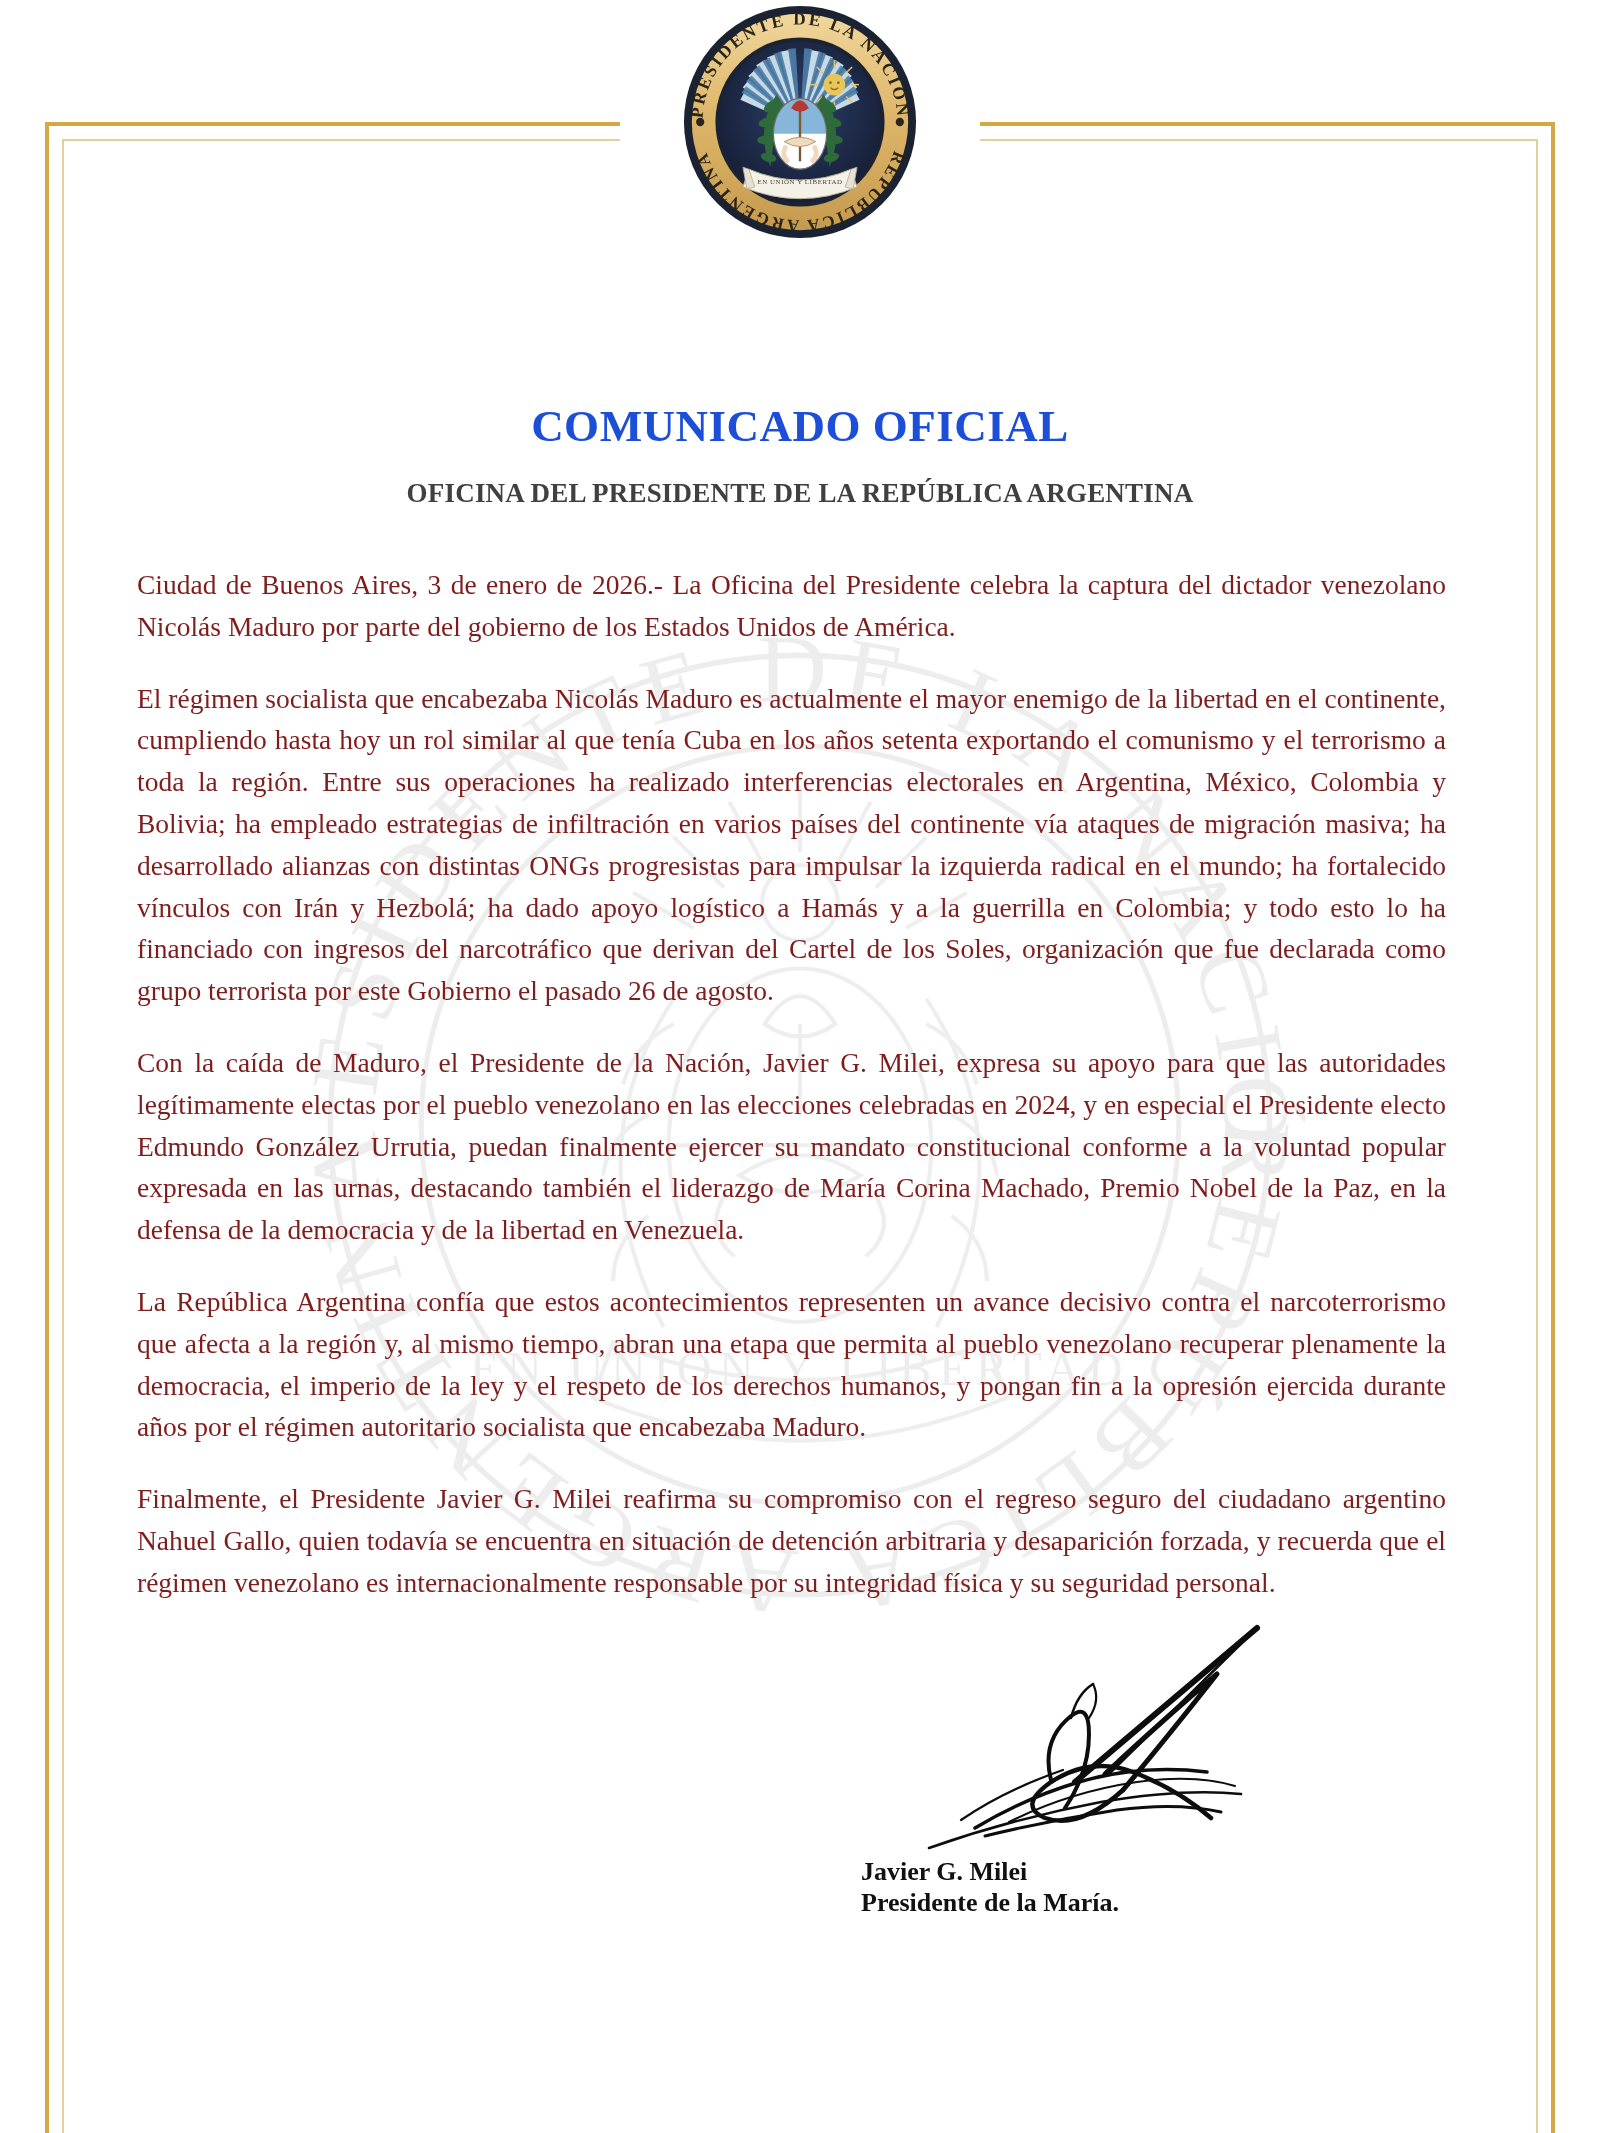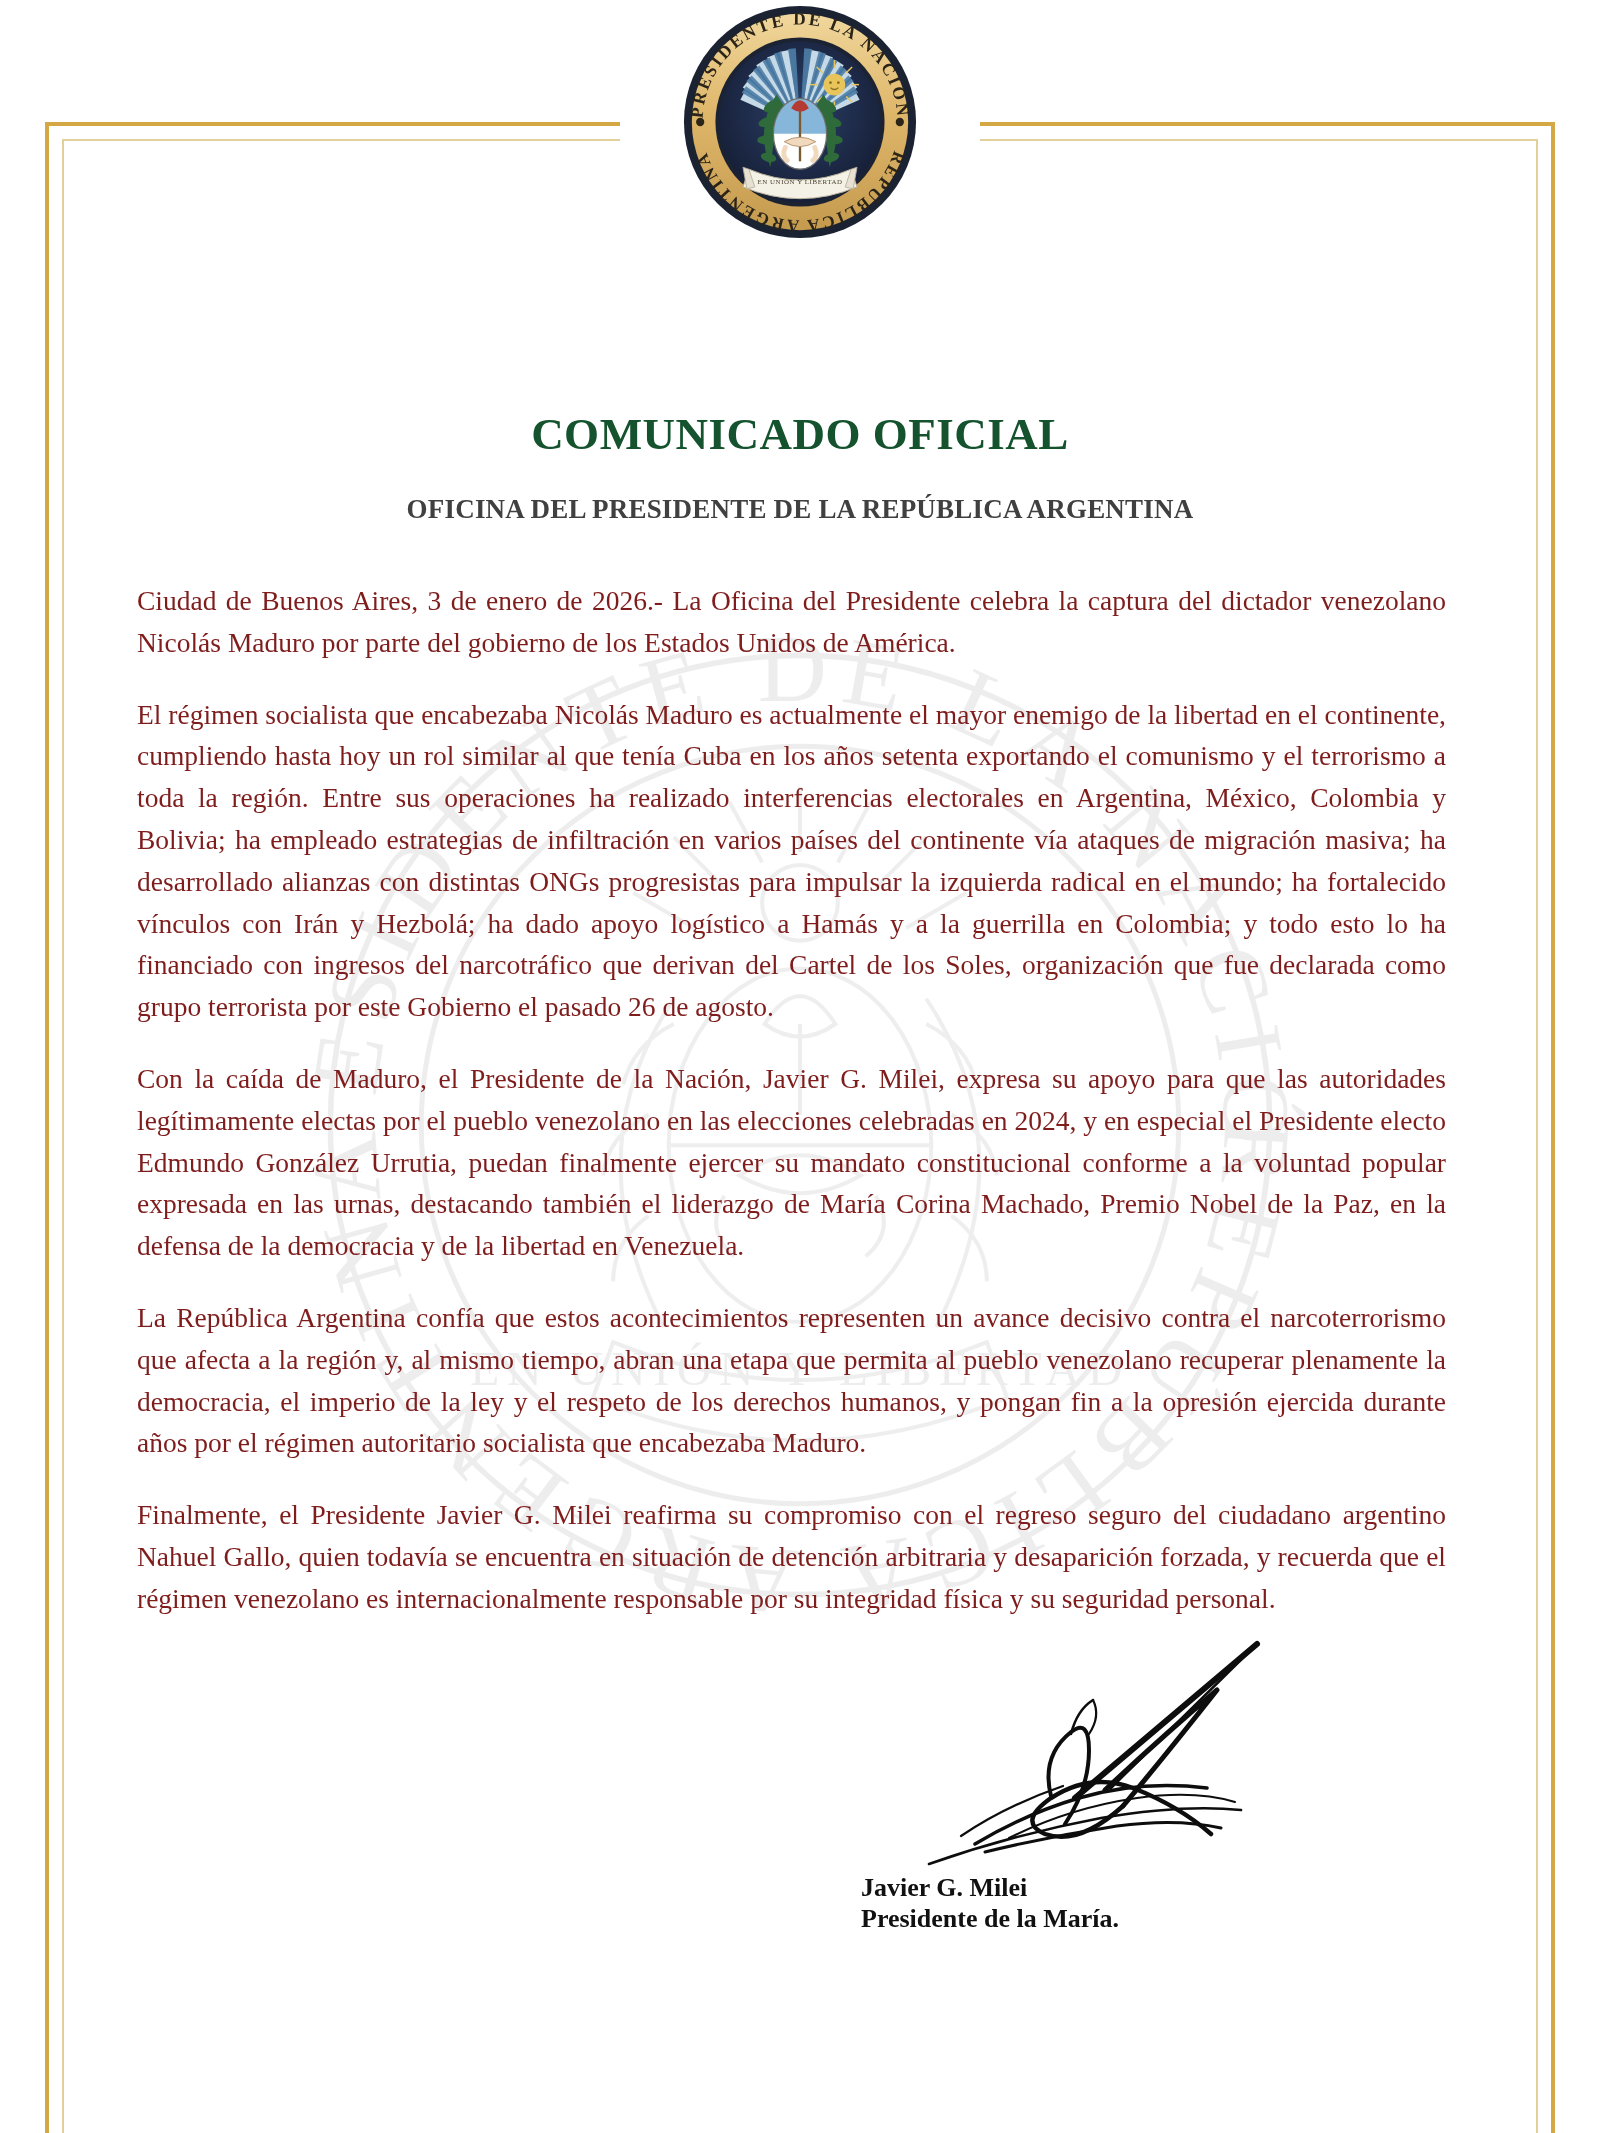--- a/index.html
+++ b/index.html
@@ -79,27 +79,27 @@
   
   .content {
     position: absolute;
     left: 0;
     top: 0;
     width: 1600px;
     z-index: 2;
   }
 
   .doc-title {
-    margin: 8px;
+    margin: 0;
     padding-top: 400px;
     text-align: center;
     font-size: 45px;
     font-weight: bold;
     letter-spacing: 0.5px;
-    color: #14532d;
+    color: #1d4ed8;
     font-family: "Liberation Serif", "DejaVu Serif", serif;
   }
   .doc-subtitle {
     margin: 0;
     padding-top: 26px;
     text-align: center;
     font-size: 27px;
     font-weight: bold;
     letter-spacing: 0.2px;
     color: #404040;

